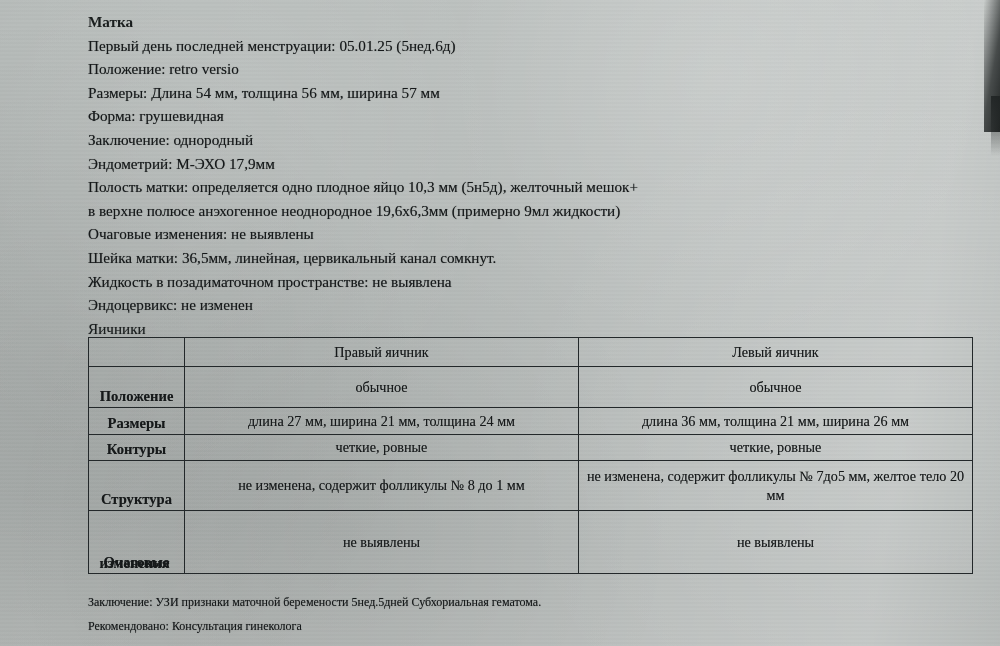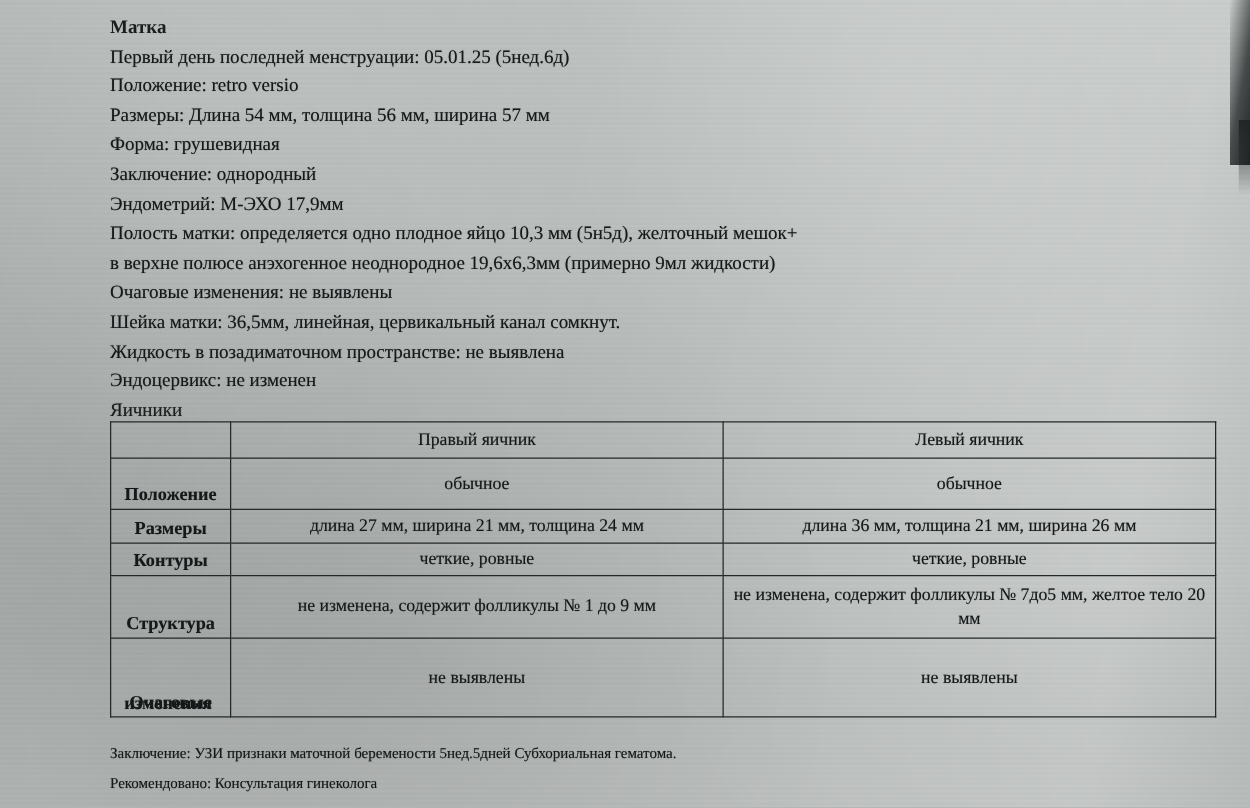--- a/index.html
+++ b/index.html
@@ -279,21 +279,21 @@
         </tr>
 
         <tr class="r-cont">
           <td class="rowlabel mid">Контуры</td>
           <td>четкие, ровные</td>
           <td>четкие, ровные</td>
         </tr>
 
         <tr class="r-struct">
           <td class="rowlabel">Структура</td>
-          <td class="cell-twoline">не изменена, содержит фолликулы № 1  до 9 мм</td>
+          <td class="cell-twoline">не изменена, содержит фолликулы № 8  до 1 мм</td>
           <td class="cell-twoline">не изменена, содержит фолликулы № 7до5  мм, желтое тело 20  мм</td>
         </tr>
 
         <tr class="r-focal">
           <td class="rowlabel split">
             <span>Очаговые</span>
             <span class="second">изменения</span>
           </td>
           <td>не выявлены</td>
           <td>не выявлены</td>

